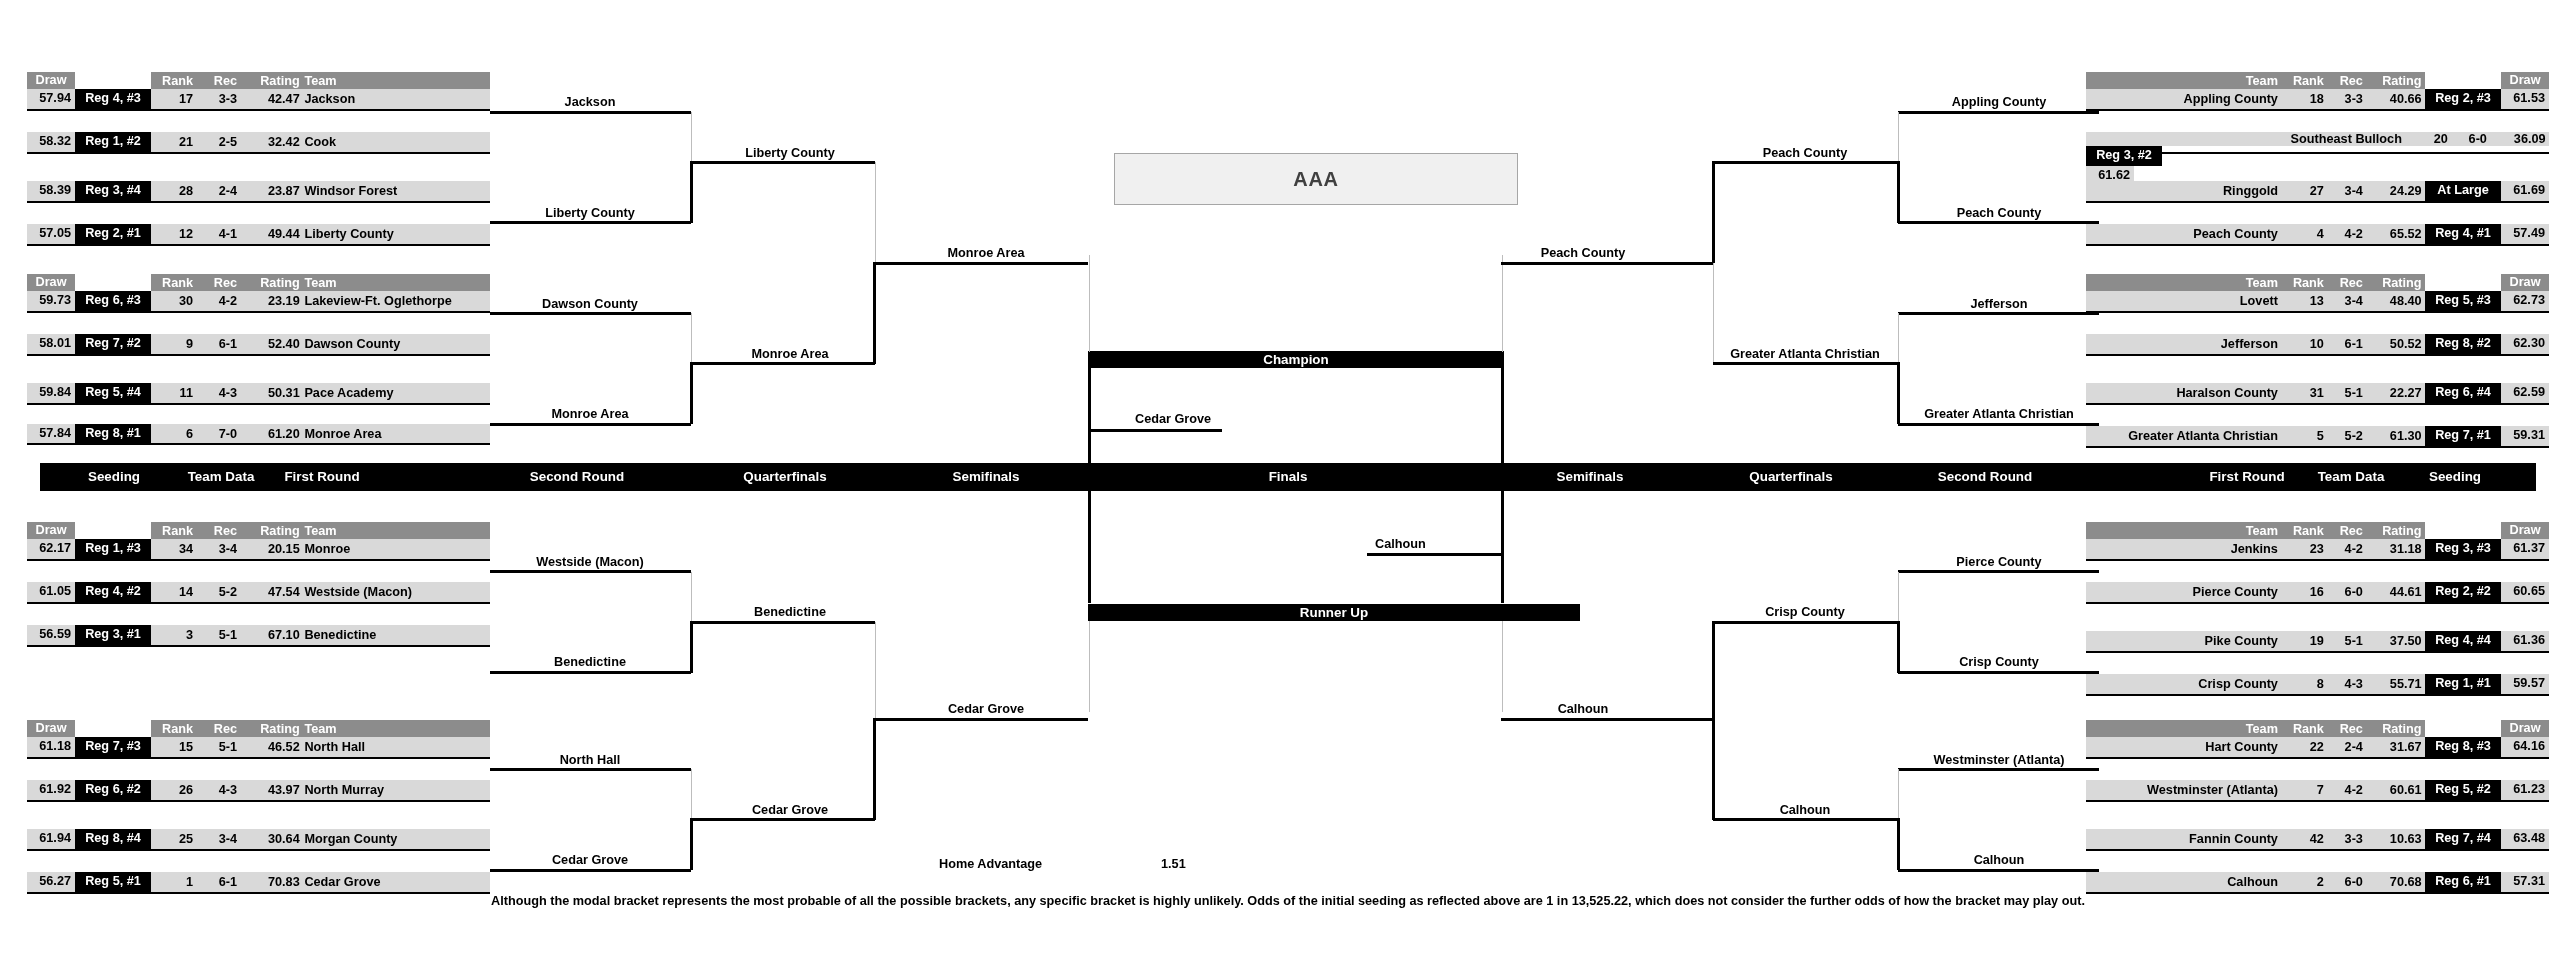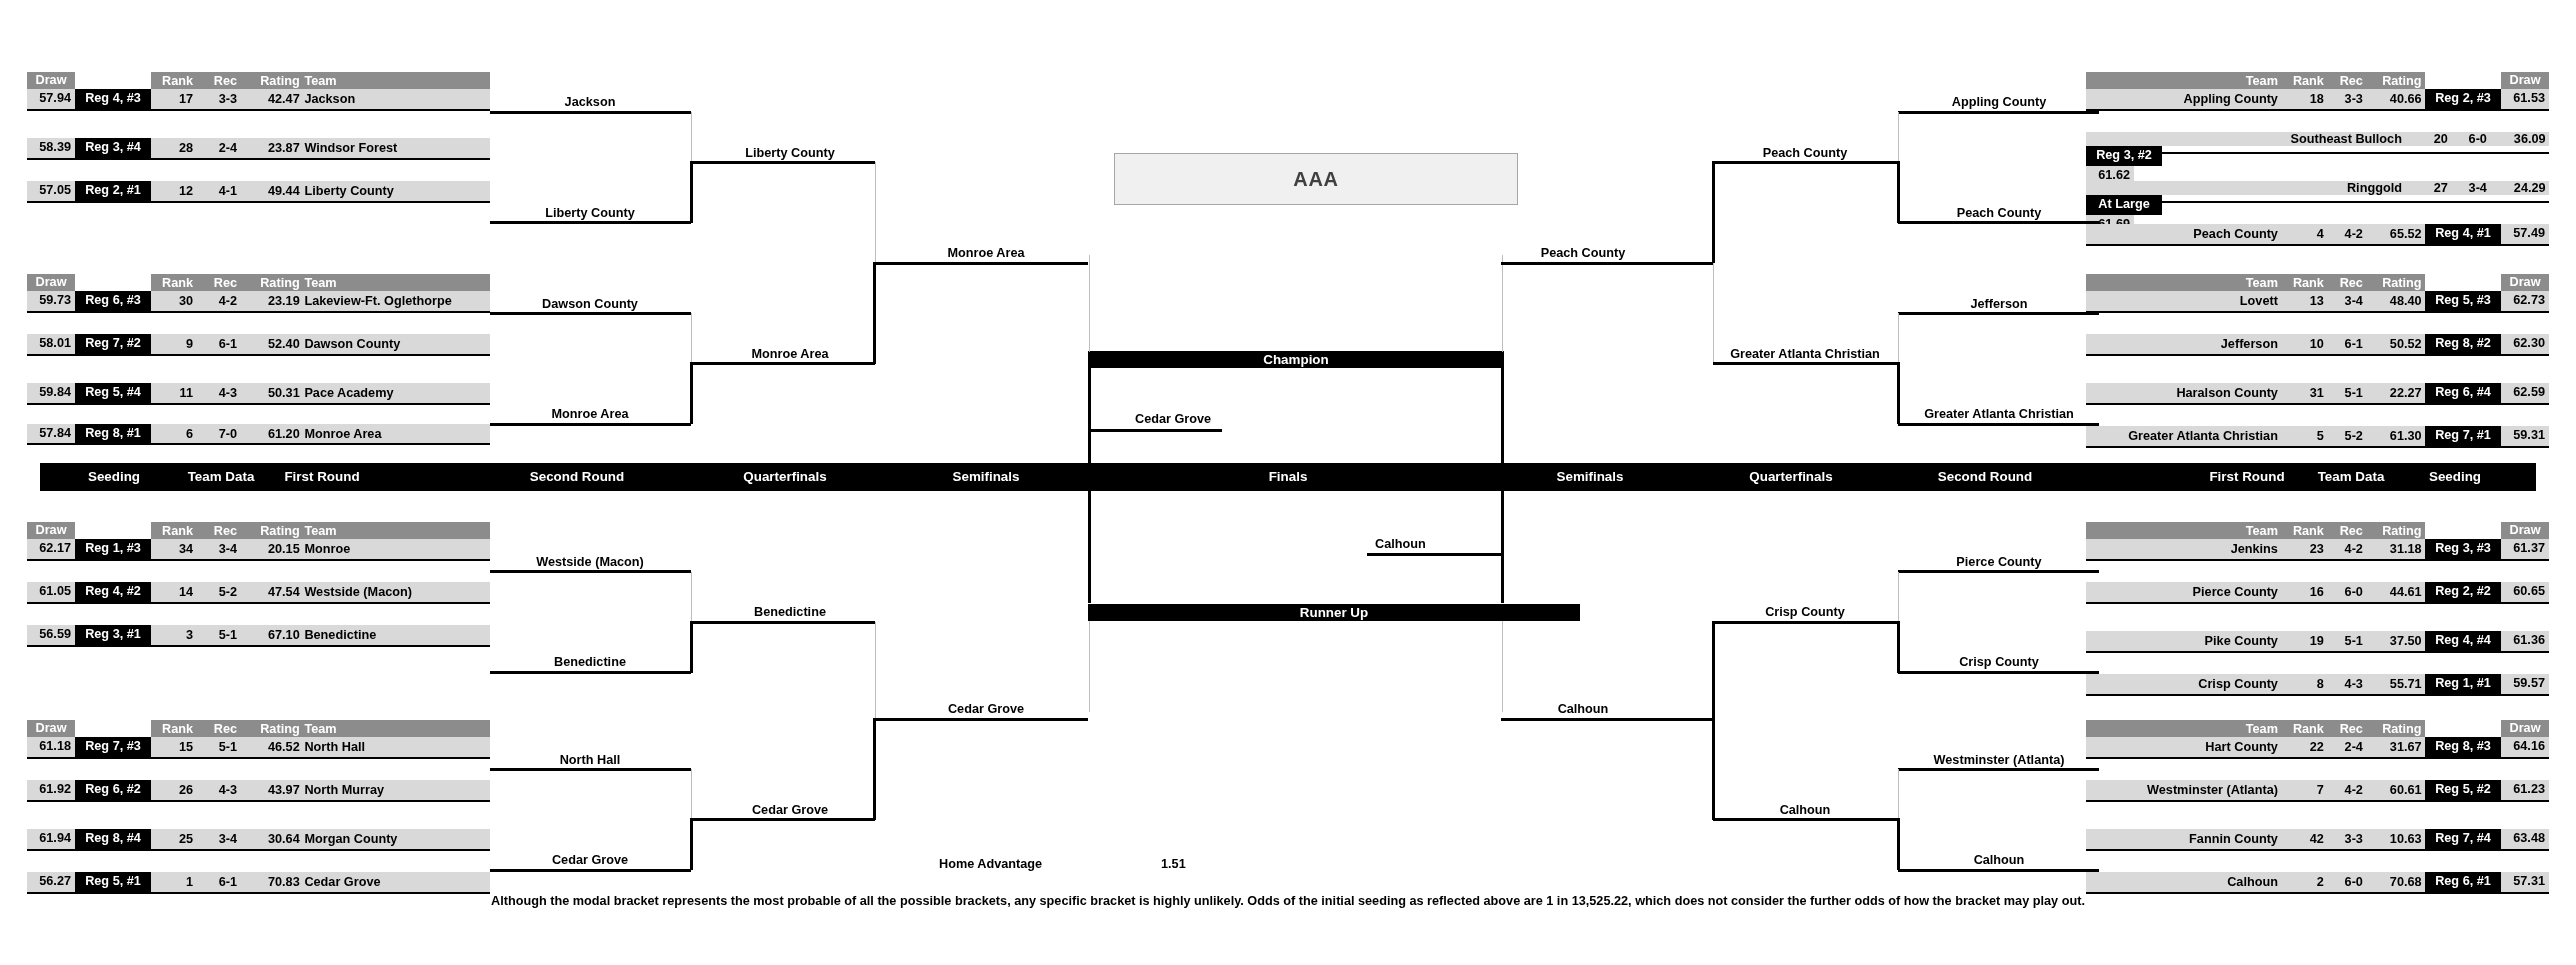--- a/index.html
+++ b/index.html
@@ -85,20 +85,30 @@
     <div class="row" style="margin-top:0;">
       <div class="c-draw">57.94</div>
       <div class="c-seed">Reg 4, #3</div>
       <div class="c-rest">
         <div class="c-rank">17</div>
         <div class="c-rec">3-3</div>
         <div class="c-rating">42.47</div>
         <div class="c-team">Jackson</div>
       </div>
     </div>
+    <div class="row" style="margin-top:21.5px;">
+      <div class="c-draw">58.32</div>
+      <div class="c-seed">Reg 1, #2</div>
+      <div class="c-rest">
+        <div class="c-rank">21</div>
+        <div class="c-rec">2-5</div>
+        <div class="c-rating">32.42</div>
+        <div class="c-team">Cook</div>
+      </div>
+    </div>
     <div class="row" style="margin-top:27.5px;">
       <div class="c-draw">58.39</div>
       <div class="c-seed">Reg 3, #4</div>
       <div class="c-rest">
         <div class="c-rank">28</div>
         <div class="c-rec">2-4</div>
         <div class="c-rating">23.87</div>
         <div class="c-team">Windsor Forest</div>
       </div>
     </div>
@@ -284,21 +294,21 @@
     <div class="row" style="margin-top:21.5px;flex-direction:column;">
       <div class="c-rest">
         <div class="c-team">Southeast Bulloch</div>
         <div class="c-rank">20</div>
         <div class="c-rec">6-0</div>
         <div class="c-rating">36.09</div>
       </div>
       <div class="c-seed">Reg 3, #2</div>
       <div class="c-draw">61.62</div>
     </div>
-    <div class="row" style="margin-top:27.5px;flex-direction:column;">
+    <div class="row" style="margin-top:27.5px;">
       <div class="c-rest">
         <div class="c-team">Ringgold</div>
         <div class="c-rank">27</div>
         <div class="c-rec">3-4</div>
         <div class="c-rating">24.29</div>
       </div>
       <div class="c-seed">At Large</div>
       <div class="c-draw">61.69</div>
     </div>
     <div class="row" style="margin-top:21.5px;">

